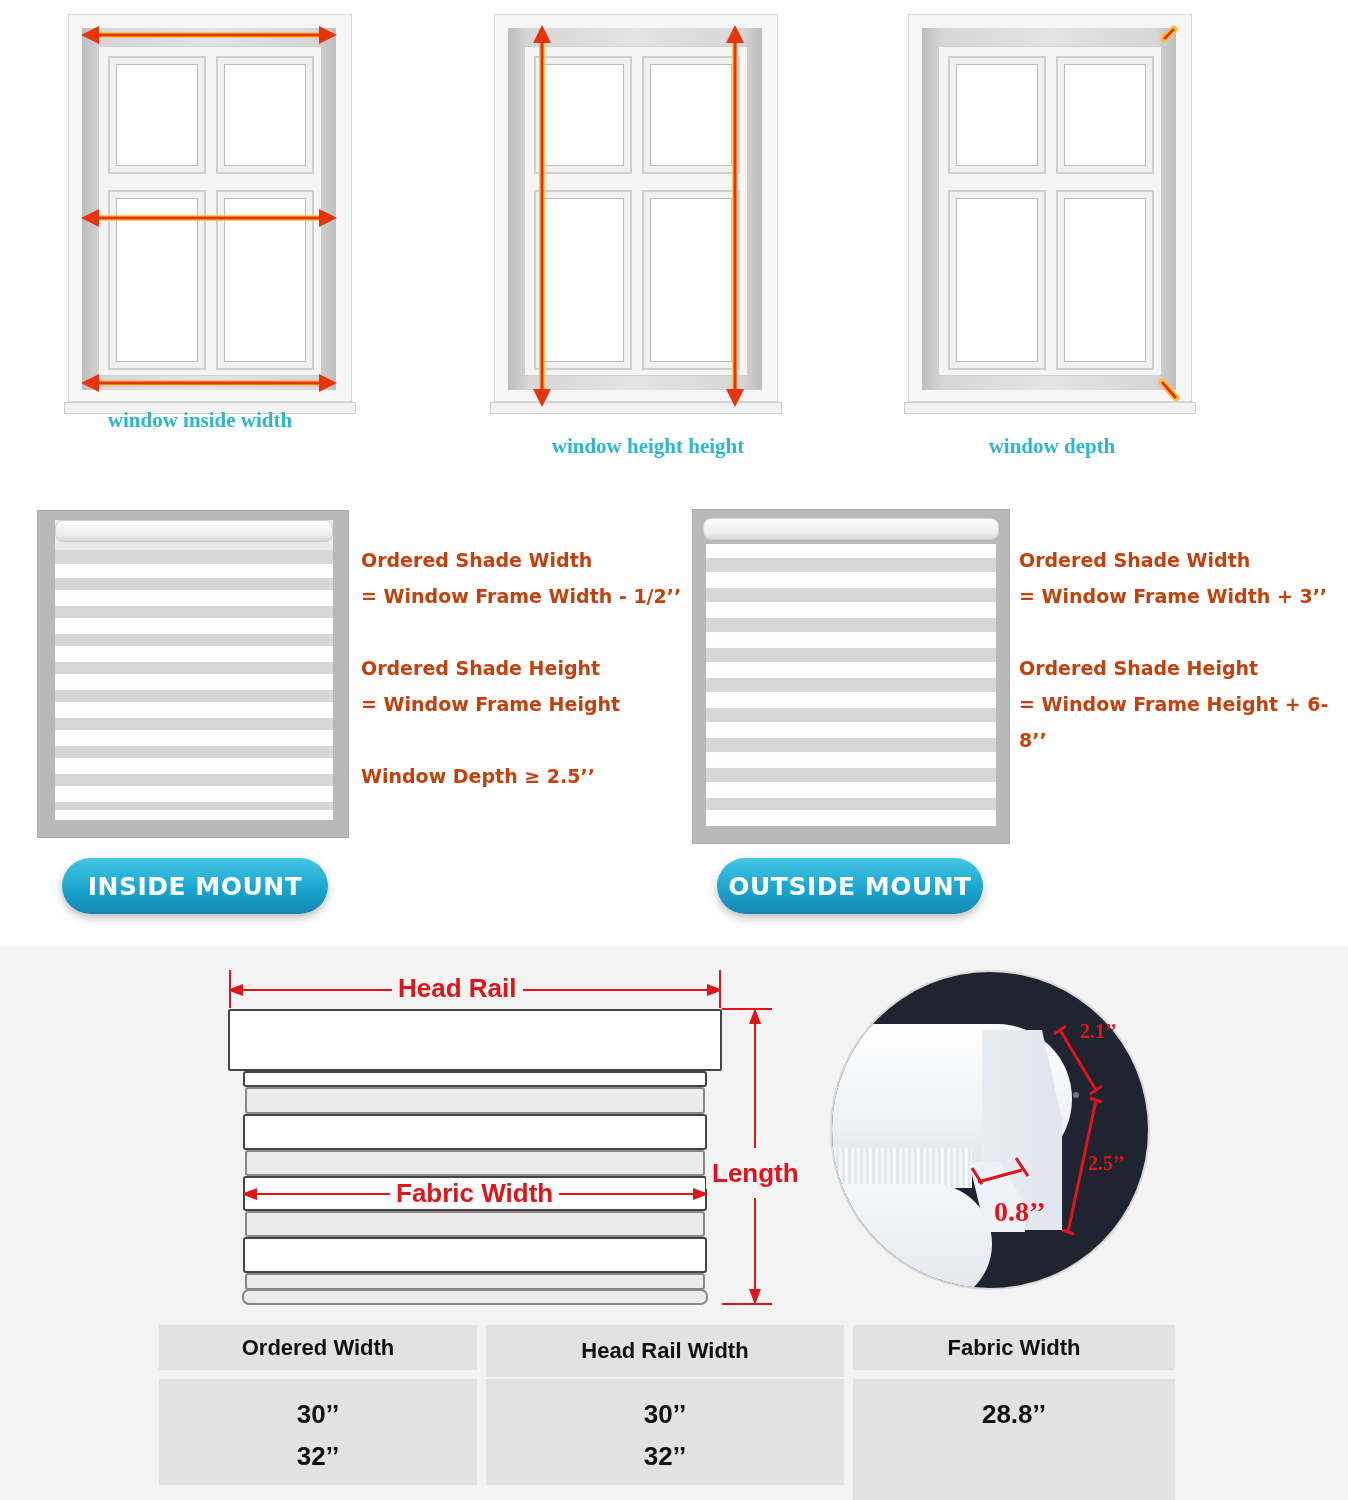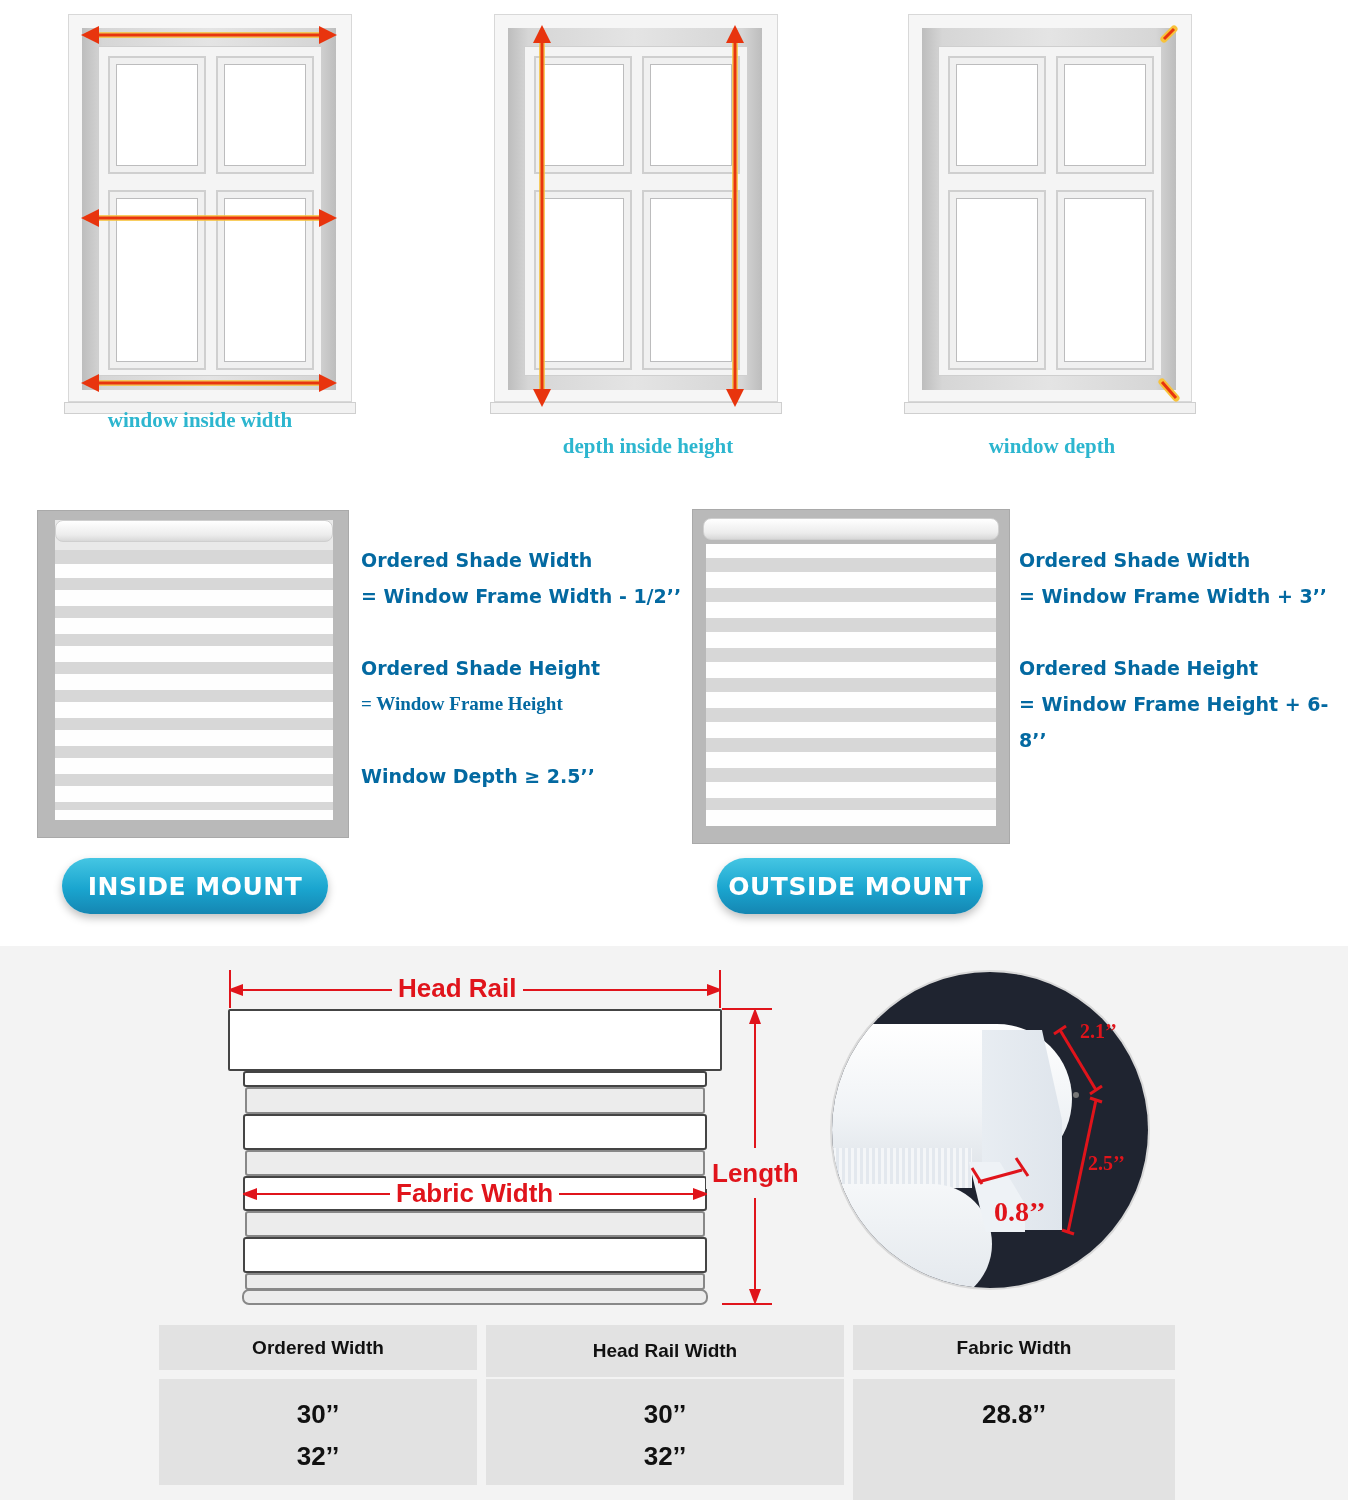--- a/index.html
+++ b/index.html
@@ -14,32 +14,32 @@
   .sill { position: absolute; background: #f2f2f2; border: 1px solid #cfcfcf; }
   .caption { position: absolute; font-family: "Liberation Serif", serif; font-weight: bold; font-size: 21px; color: #2db6cf; text-align: center; }
 
   
   .shade-box { position: absolute; background: #b9b9b9; border: 1px solid #a9a9a9; }
   .shade-inner { position: absolute; background: #e9e9e9; overflow: hidden; }
   .roller { position: absolute; background: linear-gradient(180deg,#ffffff,#ececec 70%,#d8d8d8); border-radius: 8px; border: 1px solid #cfcfcf; }
   .stripe-w { position: absolute; left: 0; right: 0; background: rgba(255,255,255,0.95); }
   .stripe-s { position: absolute; left: 0; right: 0; background: rgba(200,200,200,0.55); }
 
-  .formula { position: absolute; font-family: "DejaVu Sans", sans-serif; font-weight: bold; font-size: 19px; color: #0369a1; line-height: 36px; }
+  .formula { position: absolute; font-family: "DejaVu Sans", sans-serif; font-weight: bold; font-size: 19px; color: #c2410c; line-height: 36px; }
   .pill { position: absolute; height: 56px; border-radius: 28px; background: linear-gradient(180deg,#45c6e3 0%,#1aa5cf 55%,#1586b2 100%); box-shadow: 0 4px 8px rgba(0,0,0,0.25); color: #ffffff; font-family: "DejaVu Sans", sans-serif; font-weight: bold; font-size: 25px; display: flex; align-items: center; justify-content: center; letter-spacing: 0.5px; }
 
   
   .bottom-bg { position: absolute; left: 0; top: 946px; width: 1348px; height: 554px; background: #f3f3f3; }
   .red-label { position: absolute; color: #e0141b; font-family: "Liberation Sans", sans-serif; font-weight: bold; font-size: 26px; background: #f3f3f3; padding: 0 6px; }
   .redline { position: absolute; background: #e0141b; }
   .slat { position: absolute; border: 2px solid #444; background: #ffffff; border-radius: 3px; }
   .slat.grey { background: #ececec; border-color: #888; }
 
   .tbl-cell { position: absolute; background: #e2e2e2; font-family: "Liberation Sans", sans-serif; font-weight: bold; color: #111; text-align: center; }
-  .tbl-head { font-size: 19px; display: flex; align-items: center; justify-content: center; }
+  .tbl-head { font-size: 22px; display: flex; align-items: center; justify-content: center; }
   .tbl-body { font-size: 26px; line-height: 42px; padding-top: 14px; }
 </style>
 </head>
 <body>
 
 <div>
   <div class="win-outer" style="left:68px;top:14px;width:284px;height:388px;"></div>
   <div class="win-recess" style="left:82px;top:28px;width:254px;height:362px;"></div>
   <div class="win-frame" style="left:98px;top:46px;width:224px;height:330px;"></div>
   <div class="pane" style="left:108px;top:56px;width:98px;height:118px;"></div>
@@ -84,21 +84,21 @@
     </defs>
     <g stroke="#f7c23a" stroke-width="6" opacity="0.8">
         <line x1="52" y1="20" x2="52" y2="392"></line>
         <line x1="245" y1="20" x2="245" y2="392"></line>
       </g>
     <g stroke="#e8340e" stroke-width="3" marker-start="url(#ah2)" marker-end="url(#ah2)">
         <line x1="52" y1="24" x2="52" y2="388"></line>
         <line x1="245" y1="24" x2="245" y2="388"></line>
       </g>
   </svg>
-  <div class="caption" style="left:508px;top:434px;width:280px;">depth inside height</div>
+  <div class="caption" style="left:508px;top:434px;width:280px;">window height height</div>
 </div>
 
 <div>
   <div class="win-outer" style="left:908px;top:14px;width:284px;height:388px;"></div>
   <div class="win-recess" style="left:922px;top:28px;width:254px;height:362px;"></div>
   <div class="win-frame" style="left:938px;top:46px;width:224px;height:330px;"></div>
   <div class="pane" style="left:948px;top:56px;width:98px;height:118px;"></div>
   <div class="pane" style="left:1056px;top:56px;width:98px;height:118px;"></div>
   <div class="pane" style="left:948px;top:190px;width:98px;height:180px;"></div>
   <div class="pane" style="left:1056px;top:190px;width:98px;height:180px;"></div>
@@ -139,21 +139,21 @@
     <div class="stripe-s" style="top:254px;height:12px;"></div>
       <div class="stripe-w" style="top:266px;height:16px;"></div>
     <div class="stripe-s" style="top:282px;height:8px;"></div>
       <div class="stripe-w" style="top:290px;height:10px;"></div>
   </div>
 </div>
 <div>
   <div class="formula" style="left:361px;top:542px;">Ordered Shade Width</div>
   <div class="formula" style="left:361px;top:578px;">= Window Frame Width - 1/2’’</div>
   <div class="formula" style="left:361px;top:650px;">Ordered Shade Height</div>
-  <div class="formula" style="left:361px;top:686px;font-family:Liberation Serif, serif;">= Window Frame Height</div>
+  <div class="formula" style="left:361px;top:686px;">= Window Frame Height</div>
   <div class="formula" style="left:361px;top:758px;">Window Depth ≥ 2.5’’</div>
 </div>
 <div class="pill" style="left:62px;top:858px;width:266px;">INSIDE MOUNT</div>
 
 <div>
   <div class="shade-box" style="left:692px;top:509px;width:318px;height:335px;"></div>
   <div class="roller" style="left:703px;top:518px;width:296px;height:22px;"></div>
   <div class="shade-inner" style="left:706px;top:544px;width:290px;height:282px;">
     <div class="stripe-w" style="top:0px;height:14px;"></div>
     <div class="stripe-s" style="top:14px;height:14px;"></div>

